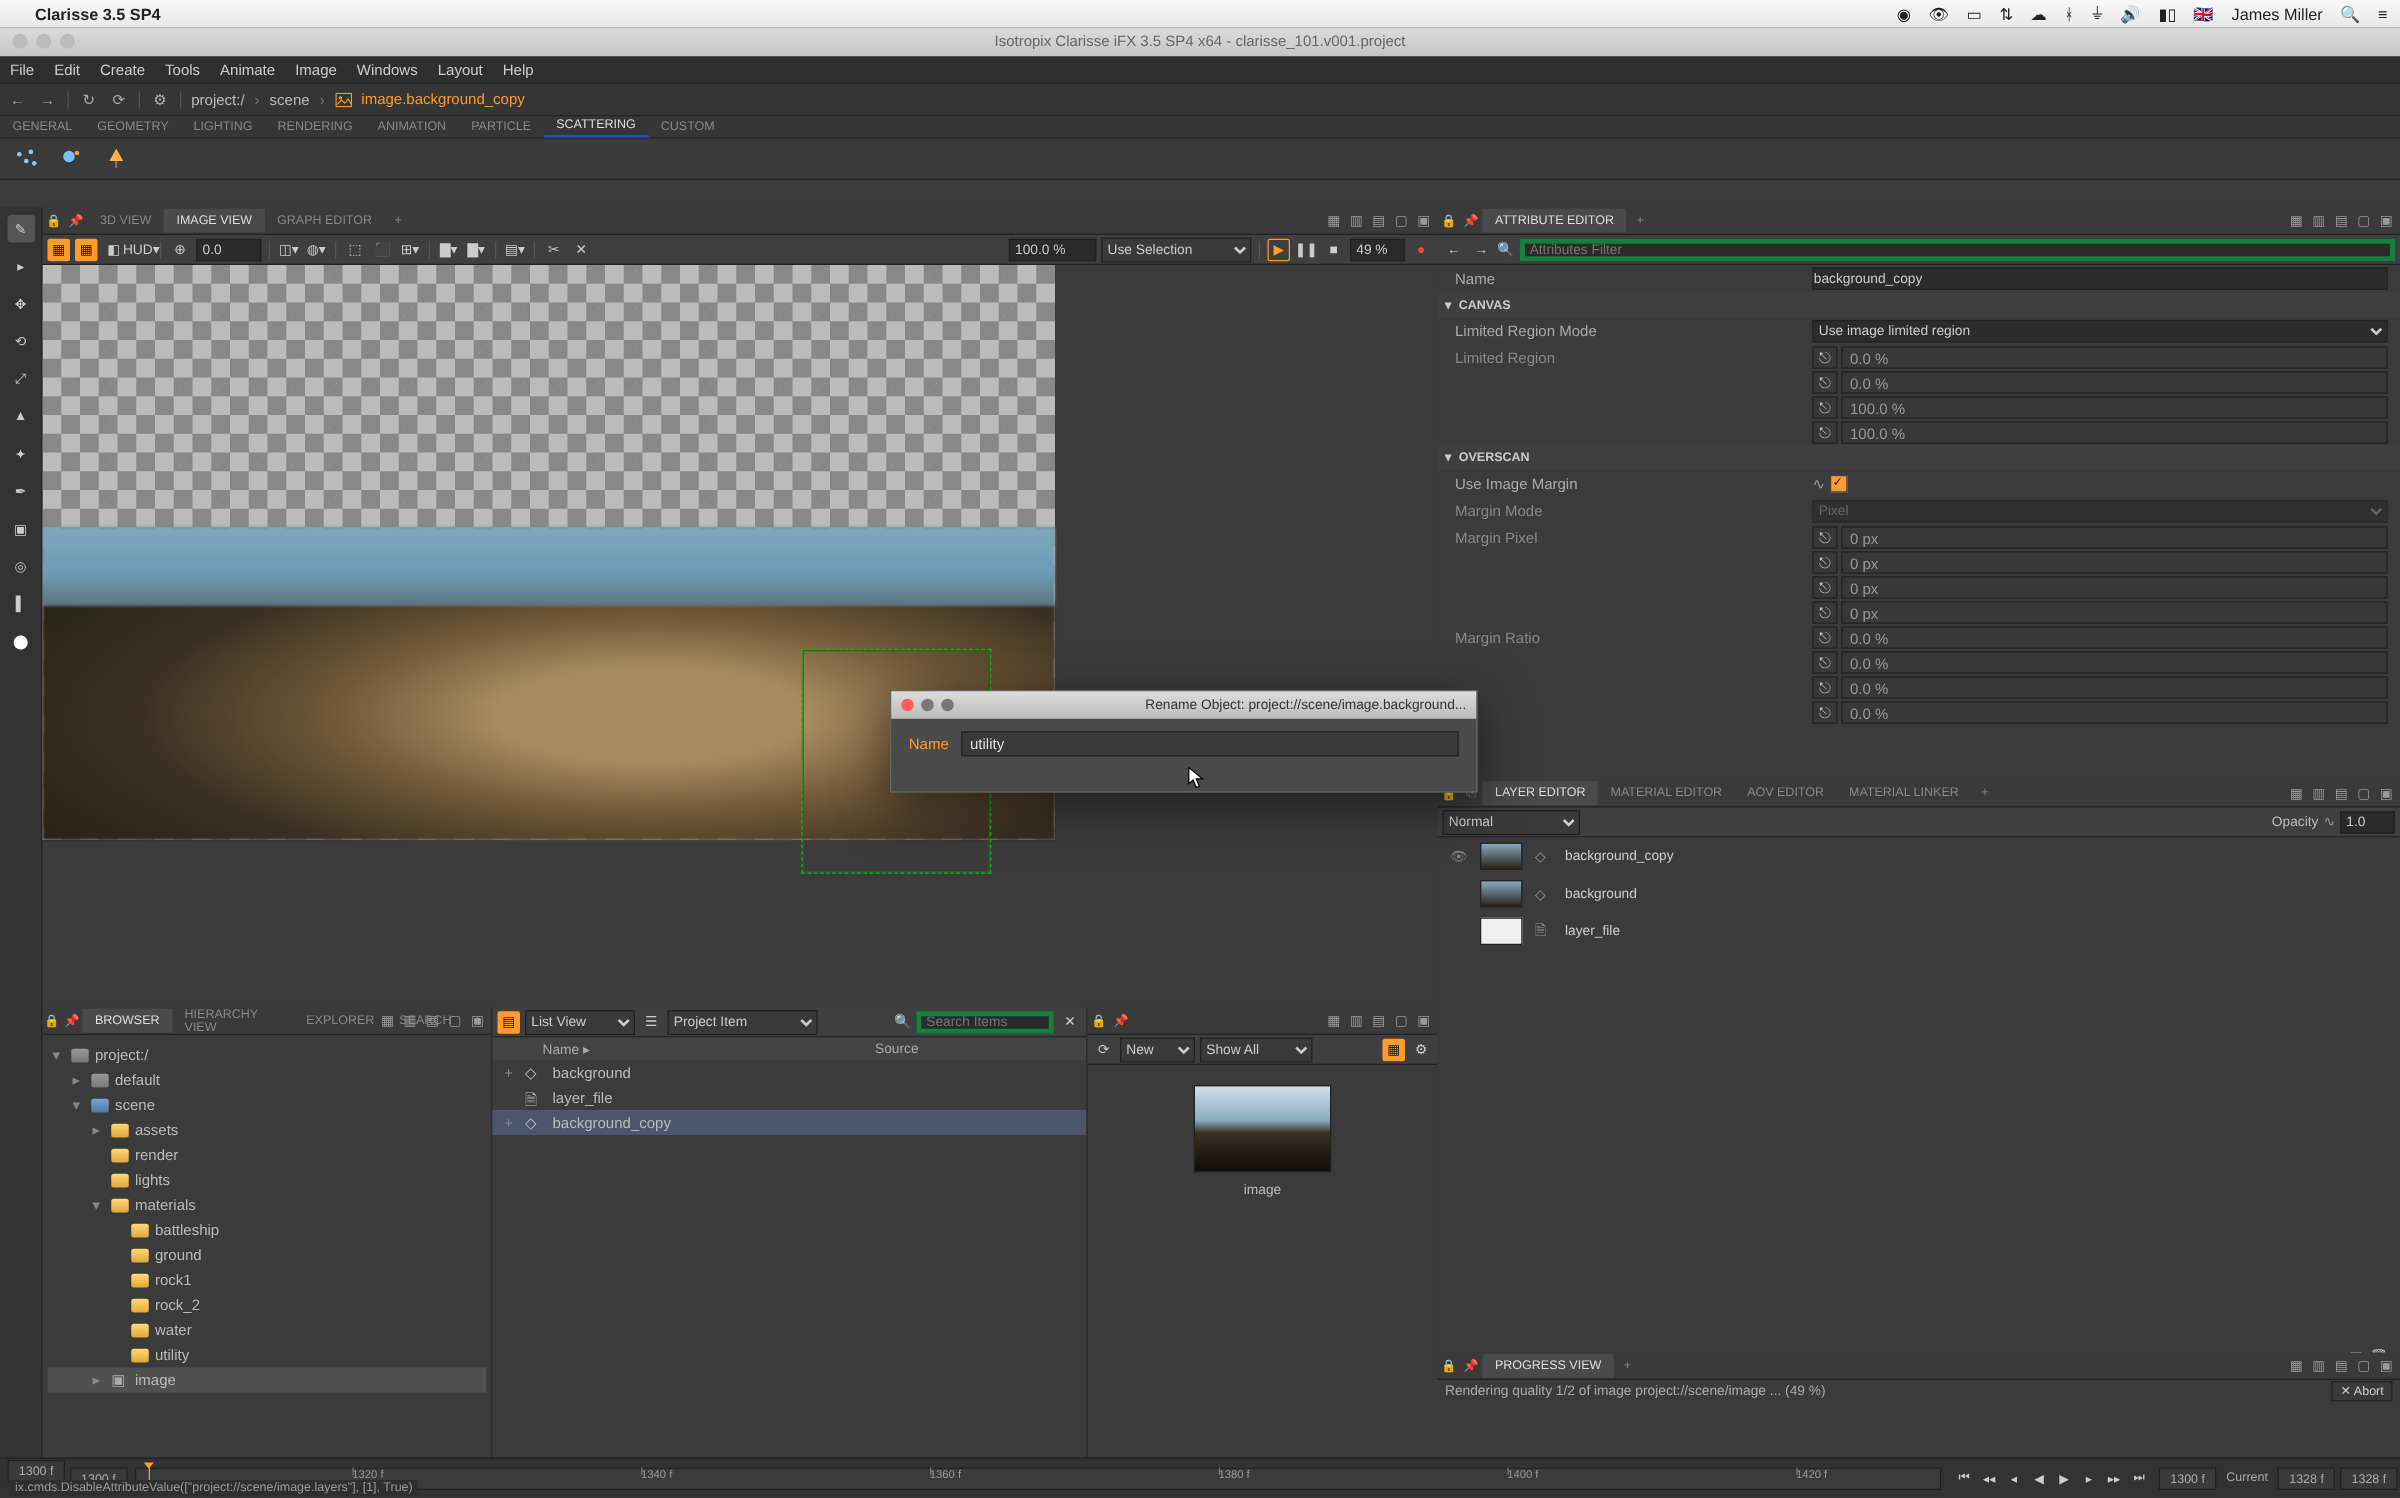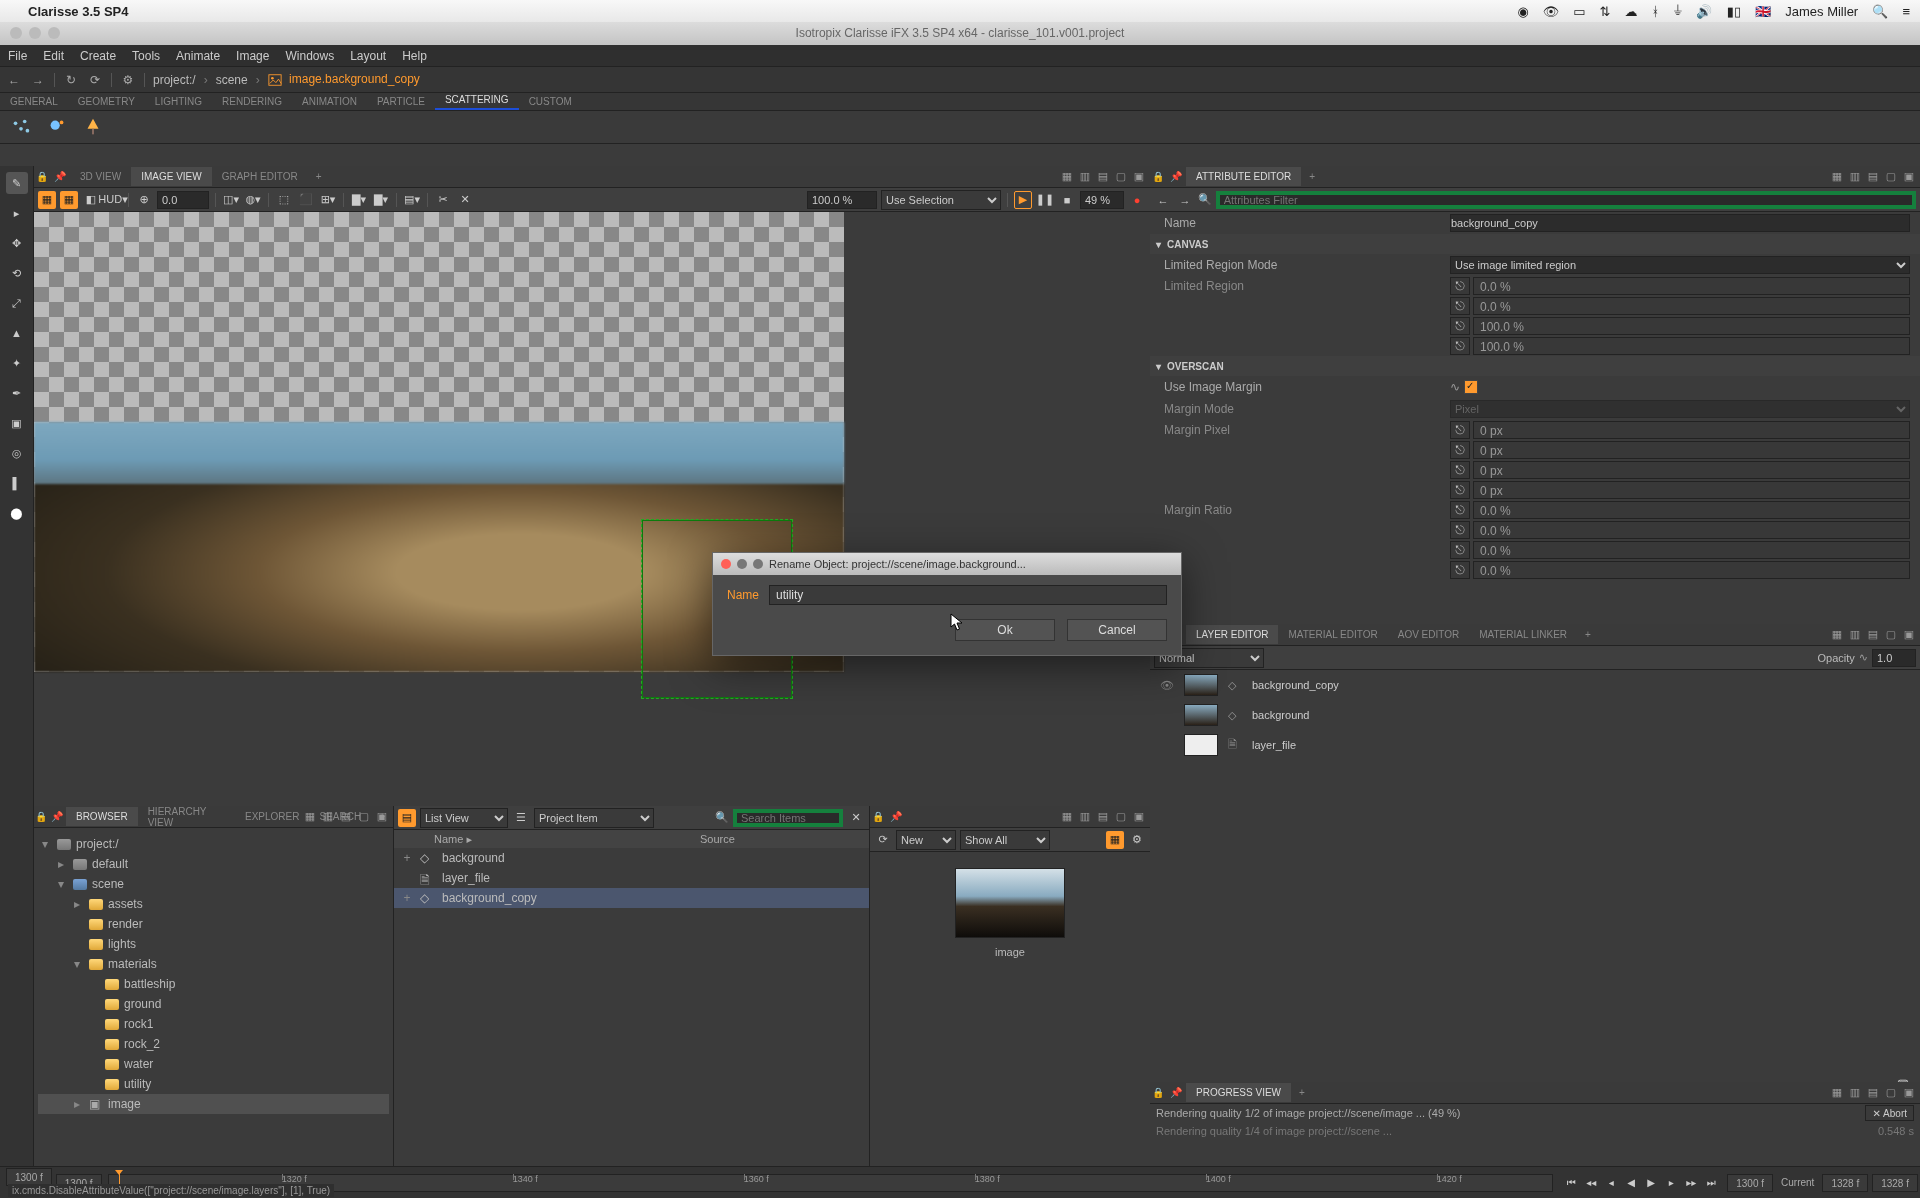--- a/index.html
+++ b/index.html
@@ -708,24 +708,20 @@
         <span>▤</span>
         <span>▢</span>
         <span>▣</span>
       </div>
     </div>
     <div class="progress-area">
       <div class="progress-bar-row">
         <span style="flex:1;color:#aaa;overflow:hidden;white-space:nowrap">Rendering quality 1/2 of image project://scene/image ... (49 %)</span>
         <button class="abort-btn">✕ <span>Abort</span></button>
       </div>
-      <div class="progress-bar-row" style="color:#777">
-        <span style="flex:1;overflow:hidden;white-space:nowrap">Rendering quality 1/4 of image project://scene ...</span>
-        <span>0.548 s</span>
-      </div>
     </div>
 
   </div>
 </div>
 
 <div class="timeline">
   <div style="display:flex;flex-direction:column;margin-left:4px;">
     <span class="cell">1300 f</span>
     <span style="padding-left:8px">24.0 fps</span>
   </div>
@@ -754,31 +750,27 @@
   <span class="cell">1328 f</span>
   <span class="cell">1328 f</span>
 </div>
 <div style="position:absolute;bottom:1px;left:8px;color:#9a9a9a;font-size:10px;background:#2f2f2f;padding:1px 4px;">ix.cmds.DisableAttributeValue(["project://scene/image.layers"], [1], True)</div>
 
 <div class="modal">
   <div class="m-title">
     <span class="dot r"></span>
     <span class="dot y"></span>
     <span class="dot g"></span>
-    <span style="flex:1;text-align:left">Rename Object: project://scene/image.background...</span>
+    <span style="flex:1;text-align:right">Rename Object: project://scene/image.background...</span>
   </div>
   <div class="m-body">
     <div class="m-row">
       <label>Name</label>
       <input value="utility" style="">
     </div>
-    <div class="m-btns">
-      <button>Ok</button>
-      <button>Cancel</button>
-    </div>
   </div>
 </div>
 
 <div class="cursor">
   <svg viewBox="0 0 14 18">
       <path d="M1 1 L1 14 L4.5 11 L7 17 L9.5 16 L7 10 L12 10 Z" fill="#fff" stroke="#000" stroke-width="1"></path>
     </svg>
 </div>
 
 </body></html>

